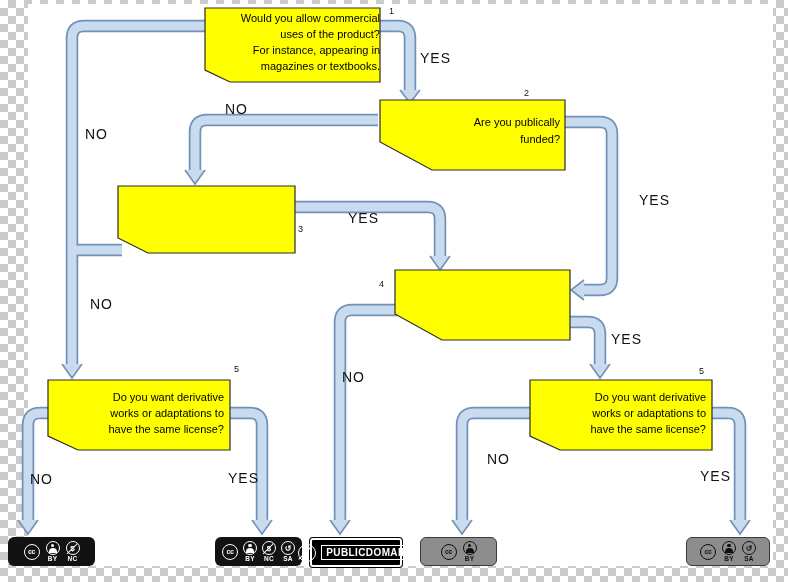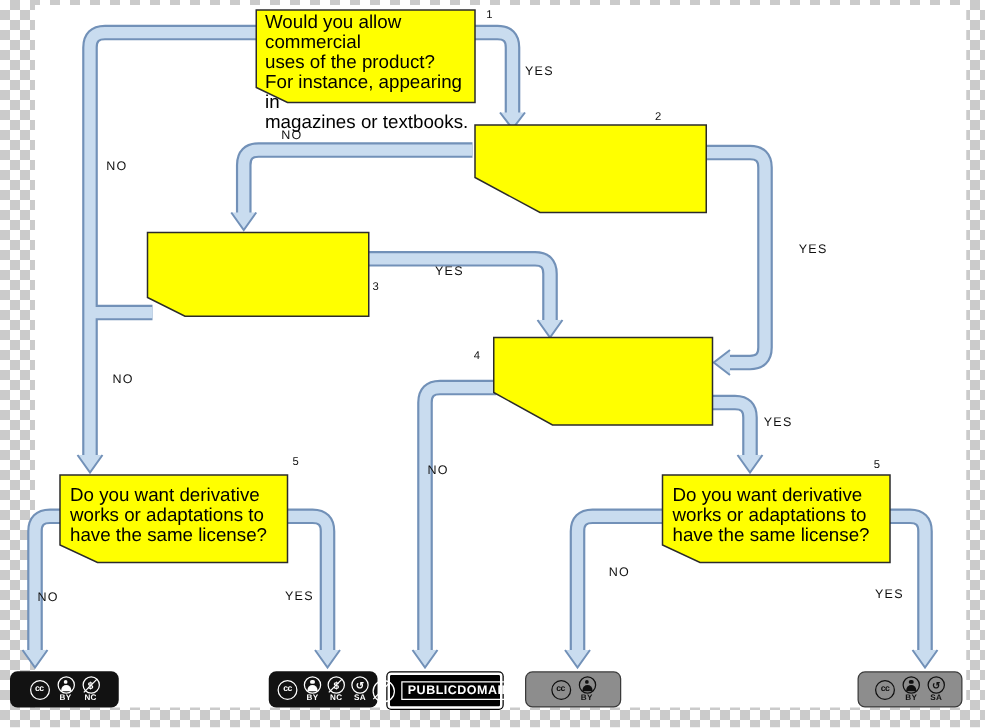--- a/index.html
+++ b/index.html
@@ -12,23 +12,23 @@
       linear-gradient(45deg,#cbcbcb 25%,transparent 25%,transparent 75%,#cbcbcb 75%);
     background-position:0 0,8px 8px;
     background-size:16px 16px;
   }
   .paper{position:absolute;left:28px;top:4px;width:745px;height:562px;background:#ffffff;}
   svg.layer{position:absolute;left:0;top:0;}
   .shaft-outer{stroke:#7291b8;stroke-width:12.5;fill:none;}
   .shaft-inner{stroke:#c9dcef;stroke-width:9;fill:none;}
   .heads path{fill:#c9dcef;stroke:#7291b8;stroke-width:1.6;stroke-linejoin:miter;}
   .nodes polygon{fill:#ffff00;stroke:#2b2b2b;stroke-width:1.2;}
-  .node-text{position:absolute;font-size:15px;line-height:16px;color:#000;white-space:pre-line;}
+  .node-text{position:absolute;font-size:11px;line-height:16px;color:#000;white-space:pre-line;text-align:right;}
   .node-text.lh17{line-height:17px;}
-  .lbl{position:absolute;font-size:10px;line-height:16px;letter-spacing:1px;color:#111;}
+  .lbl{position:absolute;font-size:14px;line-height:16px;letter-spacing:1px;color:#111;}
   .num{position:absolute;font-size:9px;line-height:10px;color:#111;}
   
   .badge{position:absolute;height:29px;border-radius:6px;display:flex;align-items:center;justify-content:center;gap:6px;box-sizing:border-box;}
   .badge.dark{background:#121212;color:#fff;}
   .badge.gray{background:#8d8d8d;color:#101010;border:1px solid #3a3a3a;}
   .badge.pd{background:#000;color:#fff;border:2px solid #fff;box-shadow:0 0 0 1px #000;border-radius:3px;gap:5px;}
   .circ{width:16px;height:16px;border:1.3px solid currentColor;border-radius:50%;display:flex;align-items:center;justify-content:center;position:relative;box-sizing:border-box;flex:none;}
   .circ.sm{width:14px;height:14px;}
   .circ.lg{width:18px;height:18px;}
   .cc-txt{font-size:7px;font-weight:bold;letter-spacing:-0.5px;}
@@ -112,20 +112,22 @@
       <polygon points="395,270 570,270 570,340 442,340 395,314"></polygon>
       <polygon points="48,380 230,380 230,450 78,450 48,436"></polygon>
       <polygon points="530,380 712,380 712,450 560,450 530,436"></polygon>
     </g>
   </svg>
 
   <div class="node-text" style="left:212px;top:10px;width:168px">Would you allow commercial
 uses of the product?
 For instance, appearing in
 magazines or textbooks.</div>
+  <div class="node-text lh17" style="left:420px;top:114px;width:140px">Are you publically
+funded?</div>
   <div class="node-text" style="left:56px;top:389px;width:168px">Do you want derivative
 works or adaptations to
 have the same license?</div>
   <div class="node-text" style="left:538px;top:389px;width:168px">Do you want derivative
 works or adaptations to
 have the same license?</div>
 
   <div class="num" style="left:389px;top:6px">1</div>
   <div class="num" style="left:524px;top:88px">2</div>
   <div class="num" style="left:298px;top:224px">3</div>

